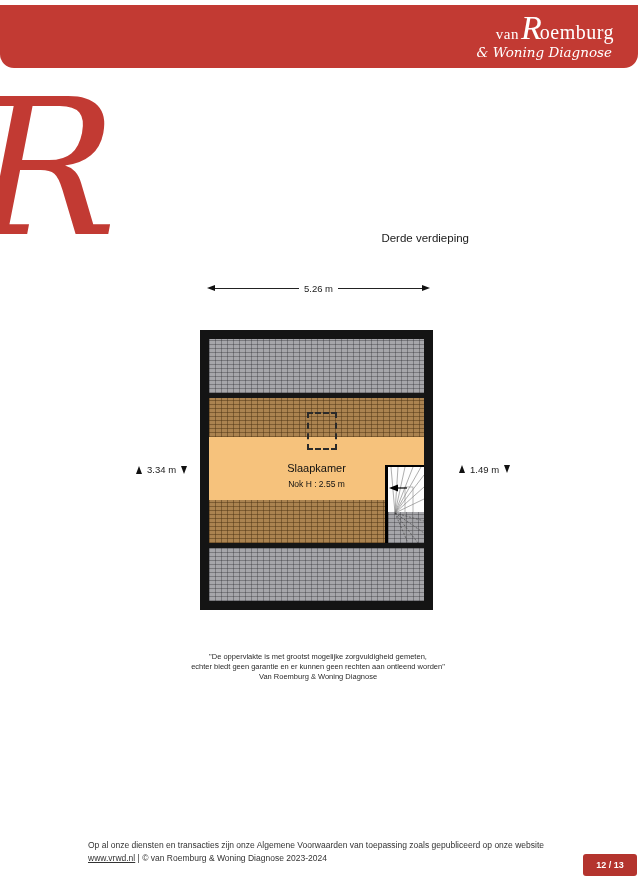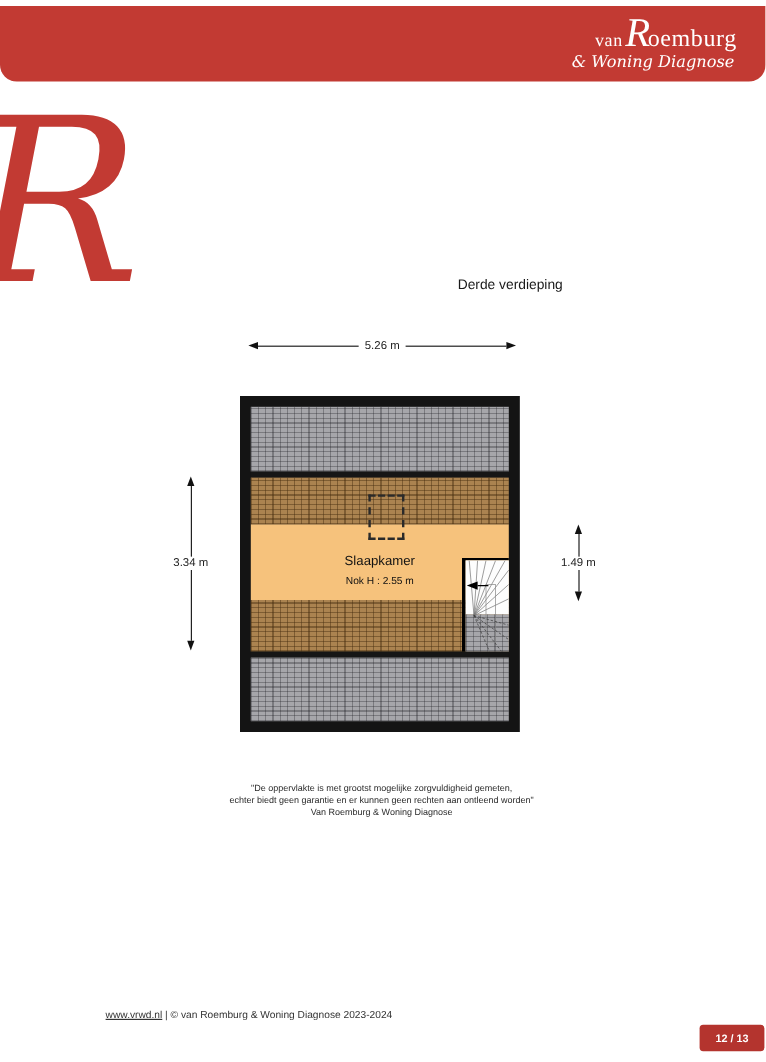--- a/index.html
+++ b/index.html
@@ -42,21 +42,21 @@
     position:absolute;left:207px;top:281px;width:223px;height:14px;
     display:flex;align-items:center;
   }
   .dim-h .seg{flex:1;height:1px;background:#222;}
   .arr{width:0;height:0;display:block;}
   .arr-l{border-top:3px solid transparent;border-bottom:3px solid transparent;border-right:8px solid #111;}
   .arr-r{border-top:3px solid transparent;border-bottom:3px solid transparent;border-left:8px solid #111;}
   .arr-u{border-left:3px solid transparent;border-right:3px solid transparent;border-bottom:8px solid #111;}
   .arr-d{border-left:3px solid transparent;border-right:3px solid transparent;border-top:8px solid #111;}
   .dim-v{
-    position:absolute;display:flex;flex-direction:column;align-items:center;
+    position:absolute;display:flex;flex-direction:row;align-items:center;
   }
   .dim-v .seg{flex:1;width:1px;background:#222;}
   .dim-left{left:136px;top:397px;width:46px;height:145px;}
   .dim-right{left:459px;top:437px;width:46px;height:64px;justify-content:space-between;}
   
   .plan{
     position:absolute;left:200px;top:330px;width:233px;height:280px;
     background:#141414;border:9px solid #141414;box-sizing:border-box;
   }
   .plan-inner{position:relative;width:239px;height:262px;}
@@ -204,16 +204,17 @@
   </div>
 </div>
 
 <div class="disclaimer">
   <div>"De oppervlakte is met grootst mogelijke zorgvuldigheid gemeten,</div>
   <div>echter biedt geen garantie en er kunnen geen rechten aan ontleend worden"</div>
   <div>Van Roemburg &amp; Woning Diagnose</div>
 </div>
 
 <div class="footer">
+  <div>Op al onze diensten en transacties zijn onze Algemene Voorwaarden van toepassing zoals gepubliceerd op onze website</div>
   <div><a href="#">www.vrwd.nl</a><span> | © van Roemburg &amp; Woning Diagnose 2023-2024</span></div>
 </div>
 
 <div class="page-badge">12 / 13</div>
 
 </body></html>

